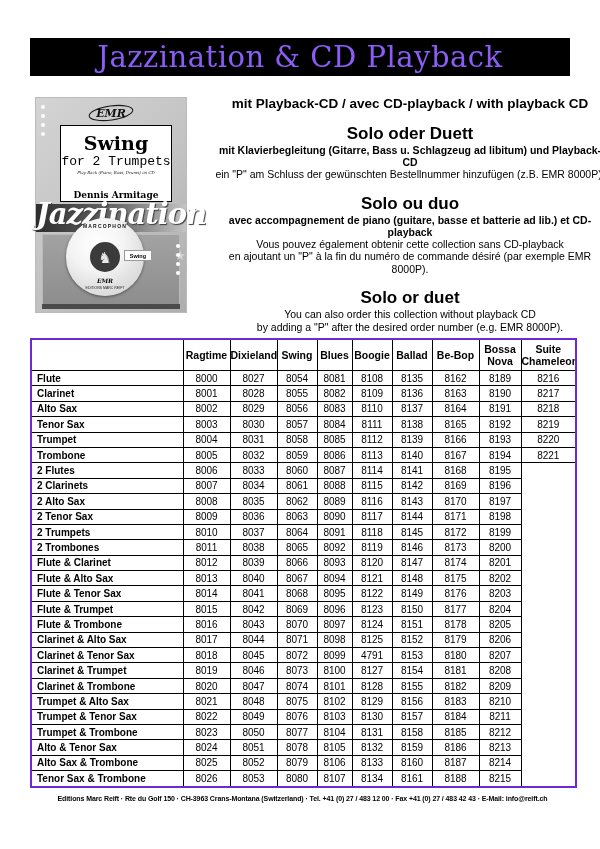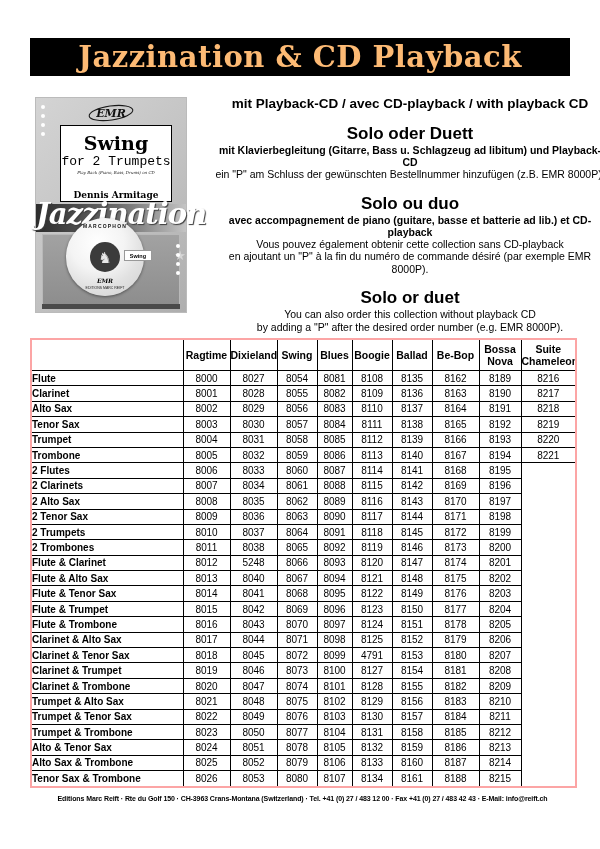--- a/index.html
+++ b/index.html
@@ -8,21 +8,21 @@
     position:relative; width:600px; height:849px; background:#ffffff;
     font-family:"Liberation Sans", sans-serif; color:#000; overflow:hidden;
   }
 
   
   .banner {
     position:absolute; left:30px; top:38px; width:540px; height:38px;
     background:#000; display:flex; align-items:center; justify-content:center;
   }
   .banner-title {
-    color:#fdba74; font-family:"DejaVu Serif", serif; font-weight:bold;
+    color:#8b5cf6; font-family:"DejaVu Serif", serif; font-weight:normal;
     font-size:29px; letter-spacing:0.5px; white-space:nowrap;text-align:right;
   }
 
   
   .cover {
     position:absolute; left:36px; top:98px; width:150px; height:214px;
     background:linear-gradient(135deg,#d4d4d4 0%, #c2c2c2 55%, #aeaeae 100%);
     box-shadow:0 0 0 1px #bbb;
   }
   .dots { position:absolute; display:flex; flex-direction:column; gap:5px; }
@@ -93,29 +93,29 @@
   .tagline { font-size:13.5px; font-weight:bold; margin-bottom:12px; }
   .sec { margin-top:13px; }
   .sec-heading { font-size:17px; font-weight:bold; line-height:19px; margin-bottom:1px; }
   .sec-sub { font-size:10.5px; font-weight:bold; line-height:12px; }
   .sec-line { font-size:10.5px; line-height:12.5px; }
 
   
   table.order-table {
     position:absolute; left:30px; top:338px; border-collapse:collapse;
     table-layout:fixed; width:545px;
-    border:2px solid #fca5a5;
+    border:2px solid #6d28d9;
   }
   .order-table th, .order-table td { border:1px solid #000; overflow:hidden; }
   .order-table thead th {
     font-size:10.5px; font-weight:bold; height:30px; vertical-align:middle;
     white-space:pre-line; line-height:12px; padding:0;
   }
   .order-table tbody td { height:14.4px; padding:0; }
-  .order-table td.lbl { font-size:10px; font-weight:bold; text-align:left; }
+  .order-table td.lbl { font-size:10px; font-weight:bold; text-align:left; padding-left:5px; }
   .order-table td.val { font-size:10px; text-align:center; }
   .order-table td.merged-empty { background:#fff; }
 
   
   .footer {
     position:absolute; left:30px; top:795px; width:545px; text-align:center;
     font-size:7px; font-weight:bold; letter-spacing:-0.1px; white-space:nowrap;
   }
 </style>
 </head>
@@ -364,21 +364,21 @@
           <td class="val">8065</td>
           <td class="val">8092</td>
           <td class="val">8119</td>
           <td class="val">8146</td>
           <td class="val">8173</td>
           <td class="val">8200</td>
         </tr>
         <tr>
           <td class="lbl">Flute &amp; Clarinet</td>
           <td class="val">8012</td>
-          <td class="val">5248</td>
+          <td class="val">8039</td>
           <td class="val">8066</td>
           <td class="val">8093</td>
           <td class="val">8120</td>
           <td class="val">8147</td>
           <td class="val">8174</td>
           <td class="val">8201</td>
         </tr>
         <tr>
           <td class="lbl">Flute &amp; Alto Sax</td>
           <td class="val">8013</td>

